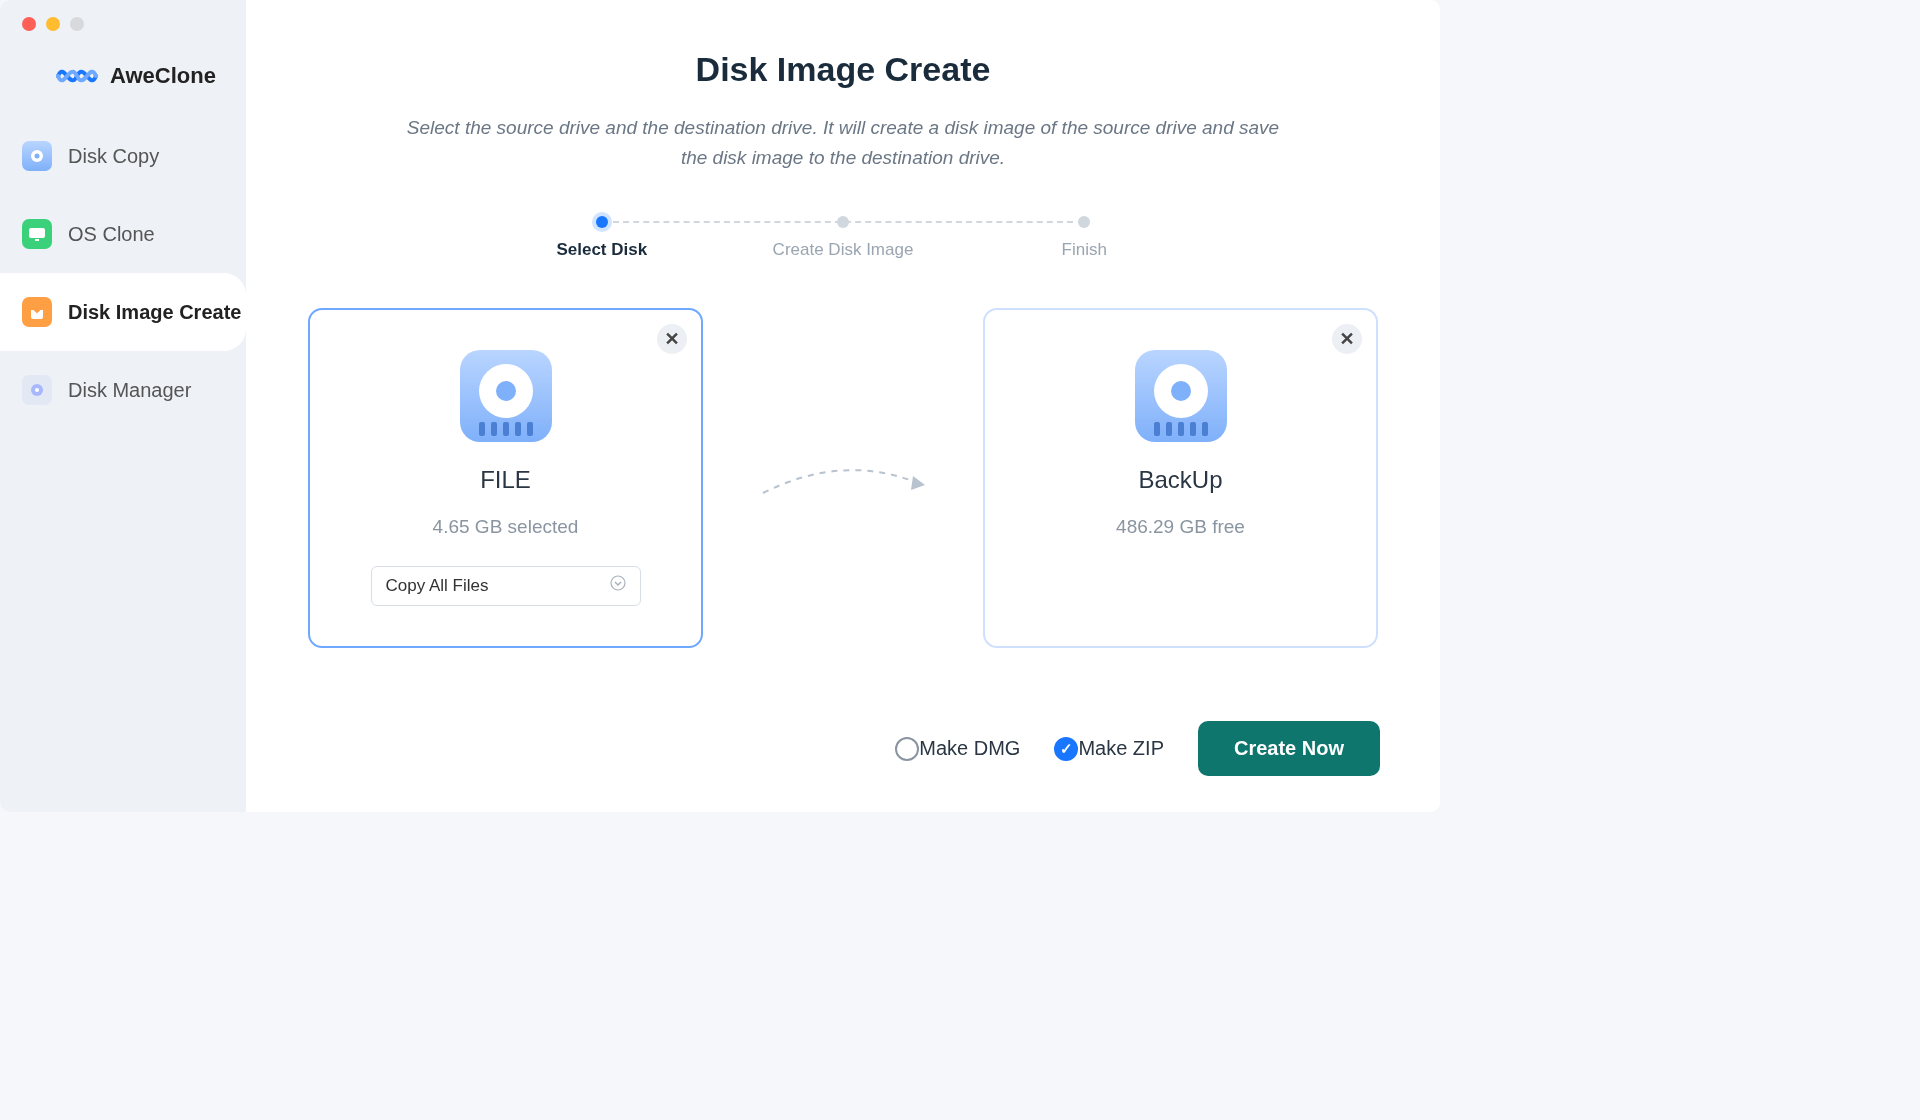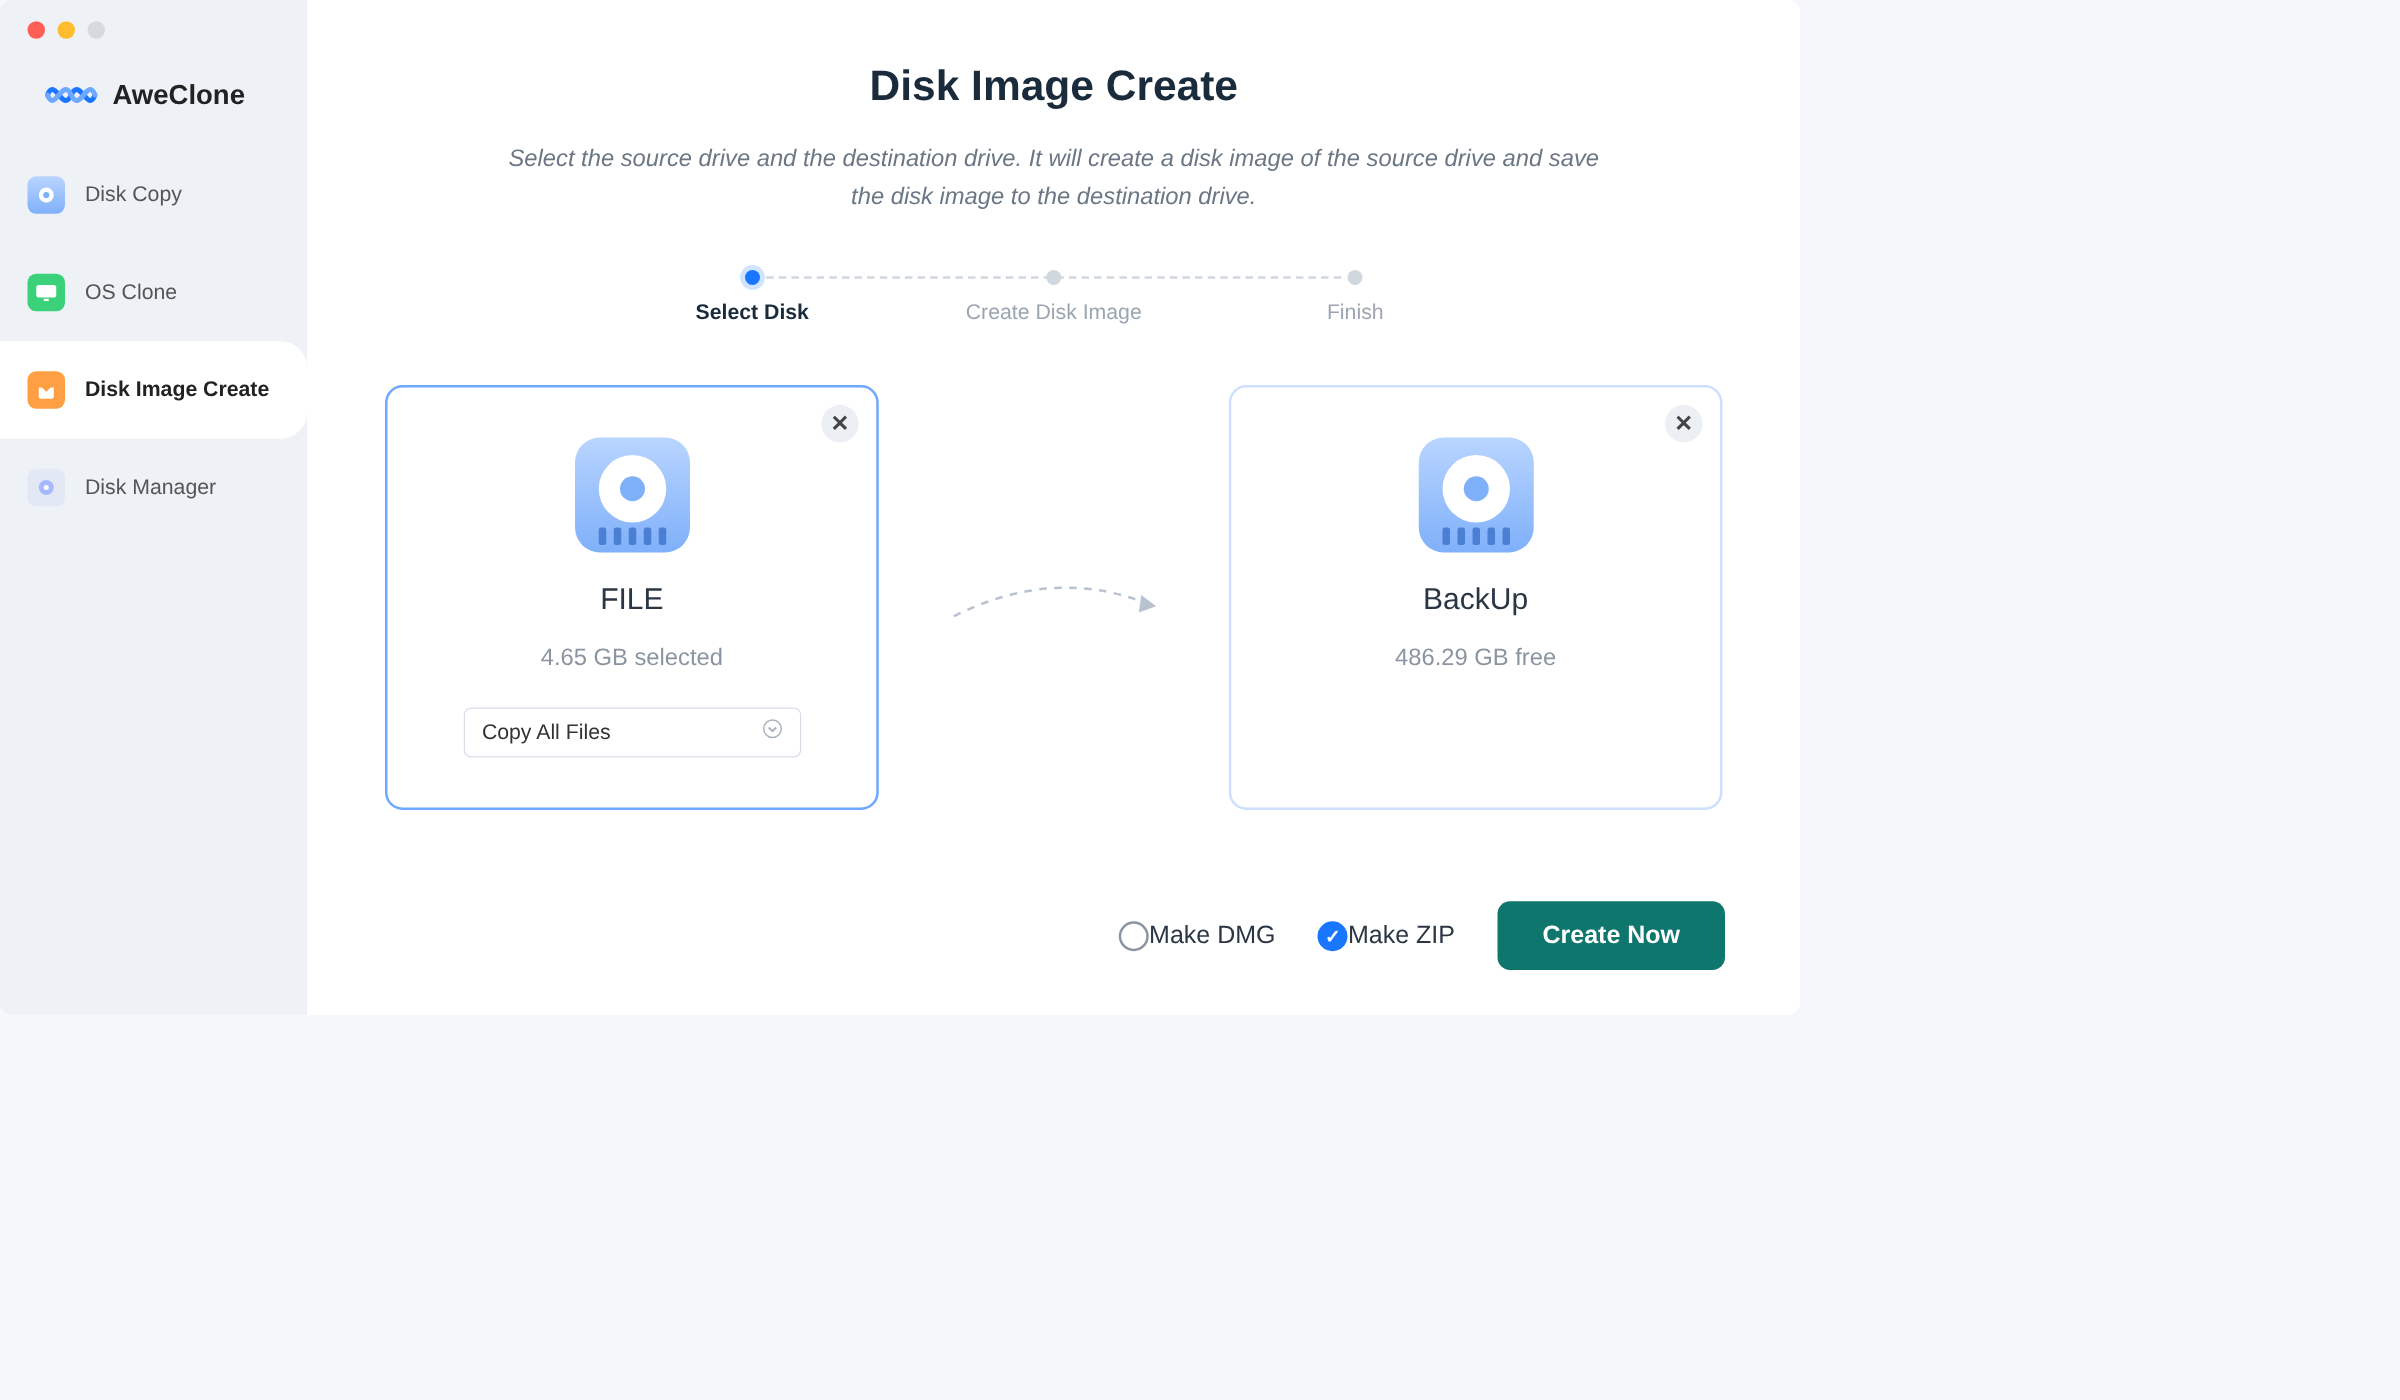--- a/index.html
+++ b/index.html
@@ -30,35 +30,36 @@
       padding: 17px 0 0 22px;
     }
     .tl { width: 14px; height: 14px; border-radius: 50%; }
     .tl.red { background: #ff5f57; }
     .tl.yellow { background: #febc2e; }
     .tl.green { background: #d7d9dc; }
     .app-header {
       display: flex;
       align-items: center;
       gap: 12px;
-      padding: 32px 0 28px 36px;
+      padding: 32px 0 28px 22px;
+      margin-left: 34px;
     }
     .app-logo {
       width: 42px; height: 26px;
       display: flex; align-items: center; justify-content: center;
     }
     .app-title { font-size: 22px; font-weight: 700; color: #222; }
     .nav { display: flex; flex-direction: column; }
     .nav-item {
       display: flex;
       align-items: center;
       gap: 16px;
       padding: 24px 0 24px 22px;
       cursor: pointer;
-      font-size: 17px;
+      font-size: 20px;
       color: #555;
     }
     .nav-item.active {
       background: #fff;
       border-top-left-radius: 0;
       border-bottom-left-radius: 0;
       font-weight: 700;
       color: #222;
       border-top-right-radius: 22px;
       border-bottom-right-radius: 22px;

